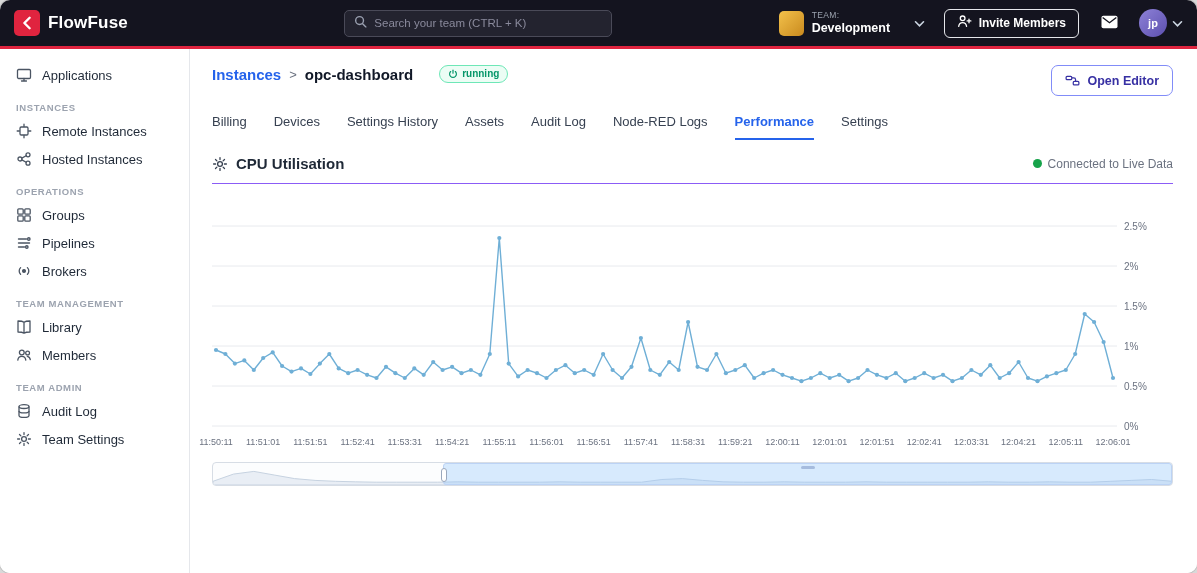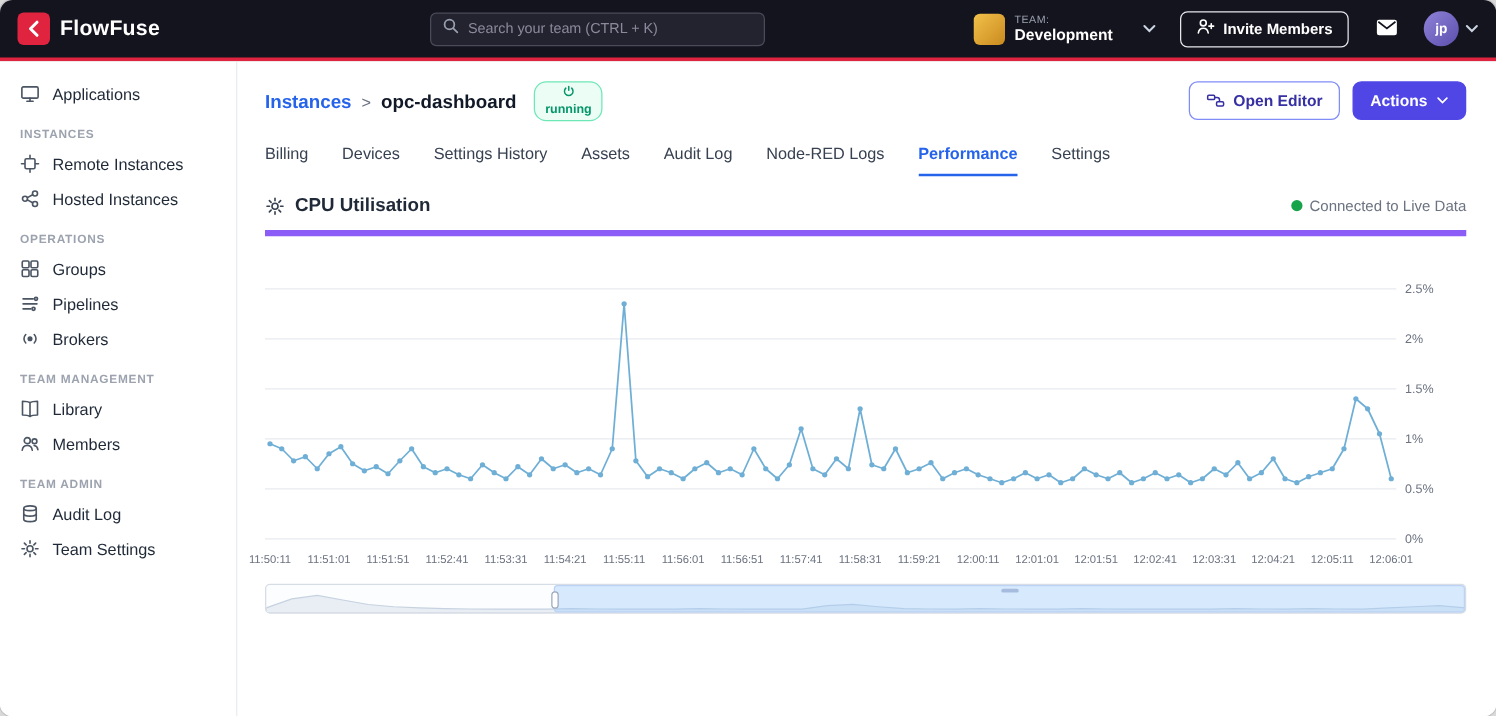--- a/index.html
+++ b/index.html
@@ -34,34 +34,34 @@
   .side-item { display:flex; align-items:center; gap:10px; padding:6px 16px; font-size:13px; color:#1f2937; cursor:pointer; white-space:nowrap; }
   .side-item svg { flex:0 0 auto; }
   .side-section { font-size:9.5px; color:#9ca3af; letter-spacing:.6px; padding:13px 16px 4px; font-weight:600; }
 
   .main { flex:1; padding:16px 24px 0 22px; overflow:hidden; background:#fff; }
   .page-head { display:flex; justify-content:space-between; align-items:flex-start; }
   .breadcrumb { display:flex; align-items:center; gap:8px; font-size:15px; }
   .crumb-root { color:#2563eb; font-weight:600; text-decoration:none; cursor:pointer; }
   .sep { color:#6b7280; font-size:13px; }
   .inst-name { color:#111827; font-weight:700; }
-  .badge { display:inline-flex; align-items:center; gap:4px; background:#ecfdf5; border:1px solid #6ee7b7; color:#059669; font-size:10px; font-weight:600; border-radius:10px; padding:2px 8px 3px; margin-left:6px;flex-direction:column; }
+  .badge { display:inline-flex; align-items:center; gap:4px; background:#ecfdf5; border:1px solid #6ee7b7; color:#059669; font-size:10px; font-weight:600; border-radius:10px; padding:2px 8px 3px; margin-left:18px; }
   .app-line { margin-top:7px; font-size:11px; color:#6b7280; }
   .app-line a { color:#2563eb; text-decoration:none; margin-left:4px; cursor:pointer; }
   .ph-actions { display:flex; gap:10px; }
   .btn { display:inline-flex; align-items:center; gap:7px; height:31px; padding:0 13px; border-radius:7px; font-size:12.5px; font-weight:700; font-family:inherit; cursor:pointer; background:#fff; }
   .btn-dashboard { border:1px solid #64748b; color:#1e293b; }
   .btn-editor { border:1px solid #818cf8; color:#3730a3; }
   .btn-actions { border:1px solid #4f46e5; background:#4f46e5; color:#fff; }
 
   .tabs { display:flex; gap:27px; margin-top:18px; font-size:13px; color:#374151; }
   .tab { padding-bottom:9px; cursor:pointer; white-space:nowrap; }
   .tab.active { color:#2563eb; font-weight:600; border-bottom:2px solid #2563eb; }
 
-  .panel-head { display:flex; align-items:center; gap:8px; margin-top:15px; padding-bottom:11px; border-bottom:5px solid #8b5cf6; }
+  .panel-head { display:flex; align-items:center; gap:8px; margin-top:15px; padding-bottom:11px; border-bottom:1px solid #8b5cf6; }
   .panel-title { font-size:15px; font-weight:700; color:#1f2937; }
   .live { margin-left:auto; display:flex; align-items:center; gap:6px; font-size:12px; color:#6b7280; }
   .live-dot { width:9px; height:9px; border-radius:50%; background:#16a34a; }
 
   .chart-wrap { margin-top:10px; }
   #main-chart { overflow:visible; display:block; }
   svg text { font-family:"Liberation Sans", sans-serif; }
   .brush { position:relative; margin-top:10px; height:24px; border:1px solid #d7dde5; border-radius:4px; background:#fcfdfe; }
   #brush-svg { position:absolute; left:0; top:0; width:100%; height:100%; border-radius:3px; }
   .brush-sel { position:absolute; top:0; bottom:0; background:rgba(147,197,253,.35); border:1px solid #bcd3f5; border-radius:3px; cursor:grab; }
@@ -249,26 +249,20 @@
         </div>
 
         <div class="ph-actions">
           <button class="btn btn-editor">
             <svg width="15" height="15" viewBox="0 0 16 16" fill="none" stroke="currentColor" stroke-width="1.3" stroke-linejoin="round">
                 <rect x="1.2" y="3.5" width="6" height="3.6" rx="1"></rect>
                 <rect x="8.8" y="9" width="6" height="3.6" rx="1"></rect>
                 <path d="M7.2 5.3h2.1a2 2 0 012 2V9"></path>
               </svg>
             <span>Open Editor</span>
-          </button>
-          <button class="btn btn-actions">
-            <span>Actions</span>
-            <svg width="10" height="7" viewBox="0 0 10 8" fill="none" stroke="#fff" stroke-width="1.6" stroke-linecap="round">
-                <path d="M1 1.8l4 4 4-4"></path>
-              </svg>
           </button>
         </div>
       </div>
 
       <nav class="tabs">
         <span class="tab">Billing</span>
         <span class="tab">Devices</span>
         <span class="tab">Settings History</span>
         <span class="tab">Assets</span>
         <span class="tab">Audit Log</span>

